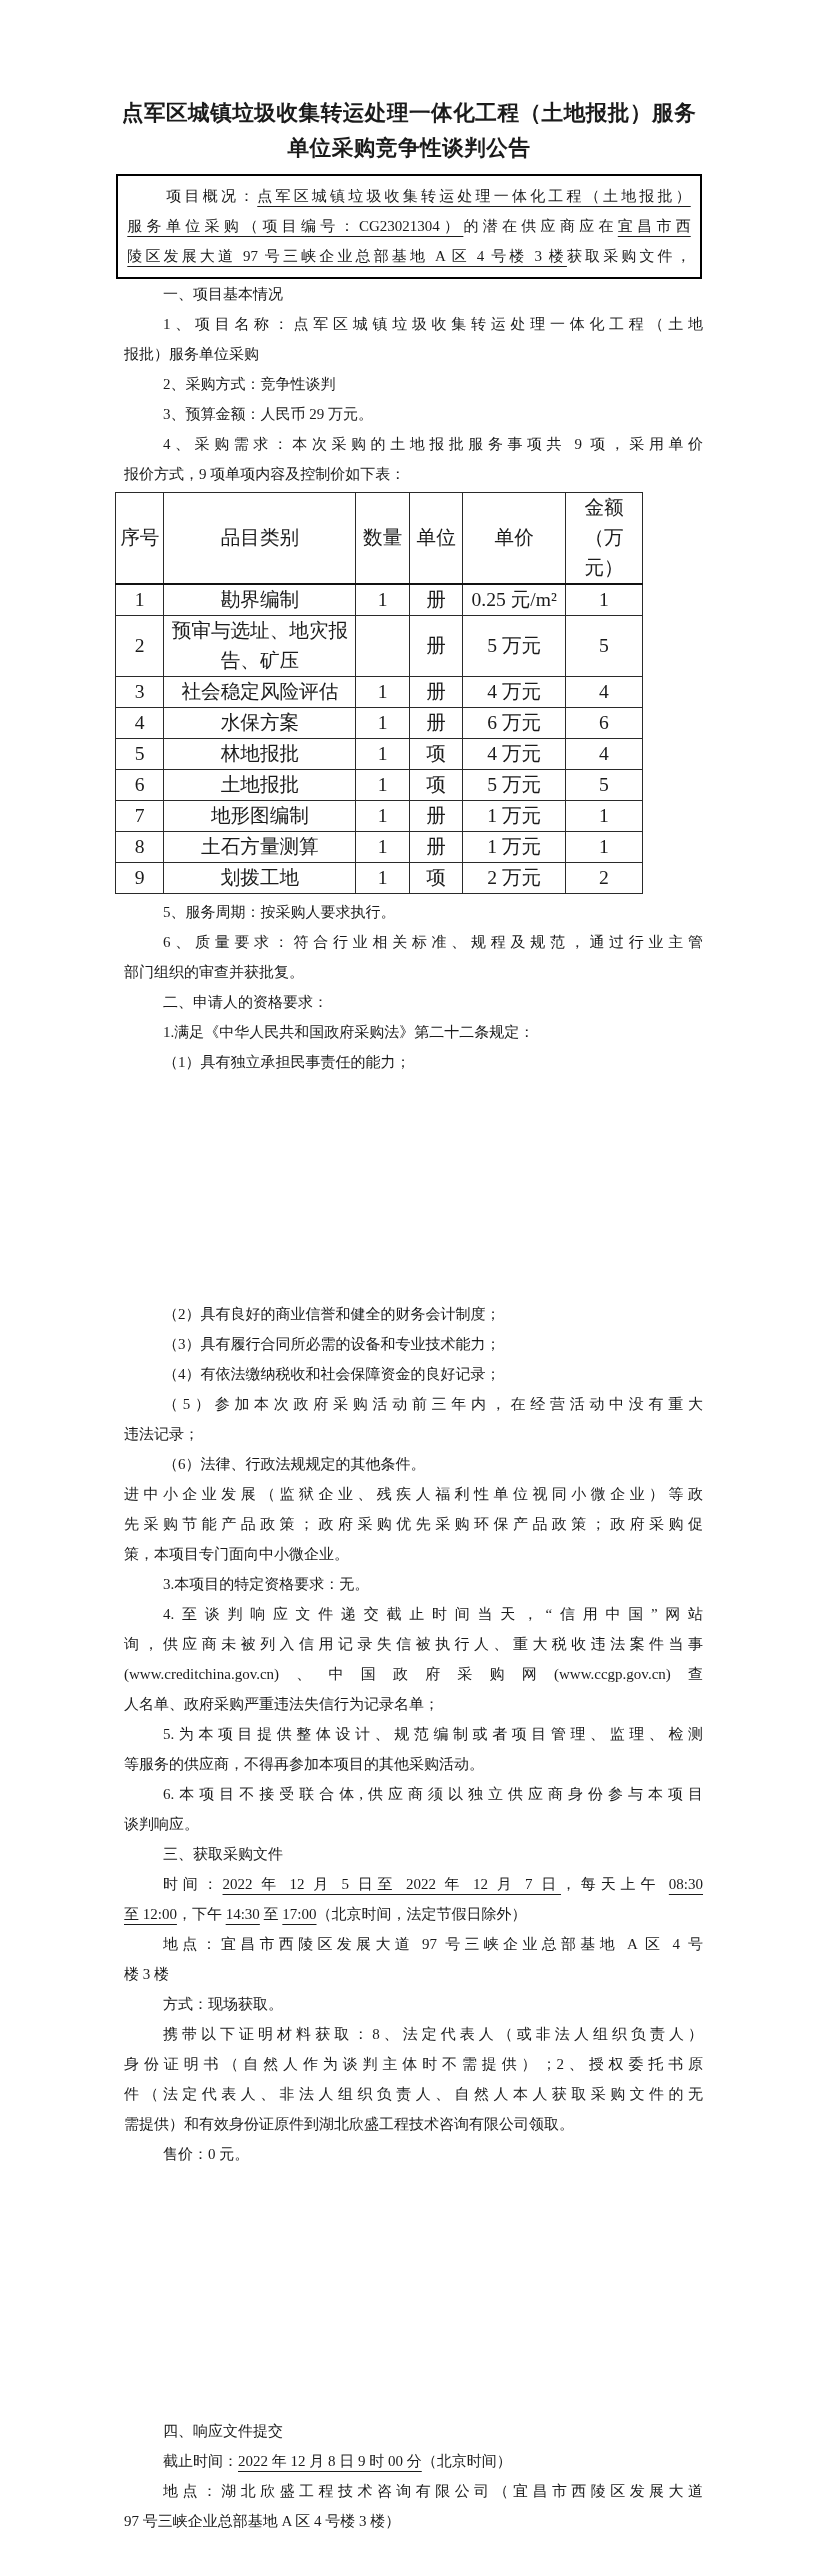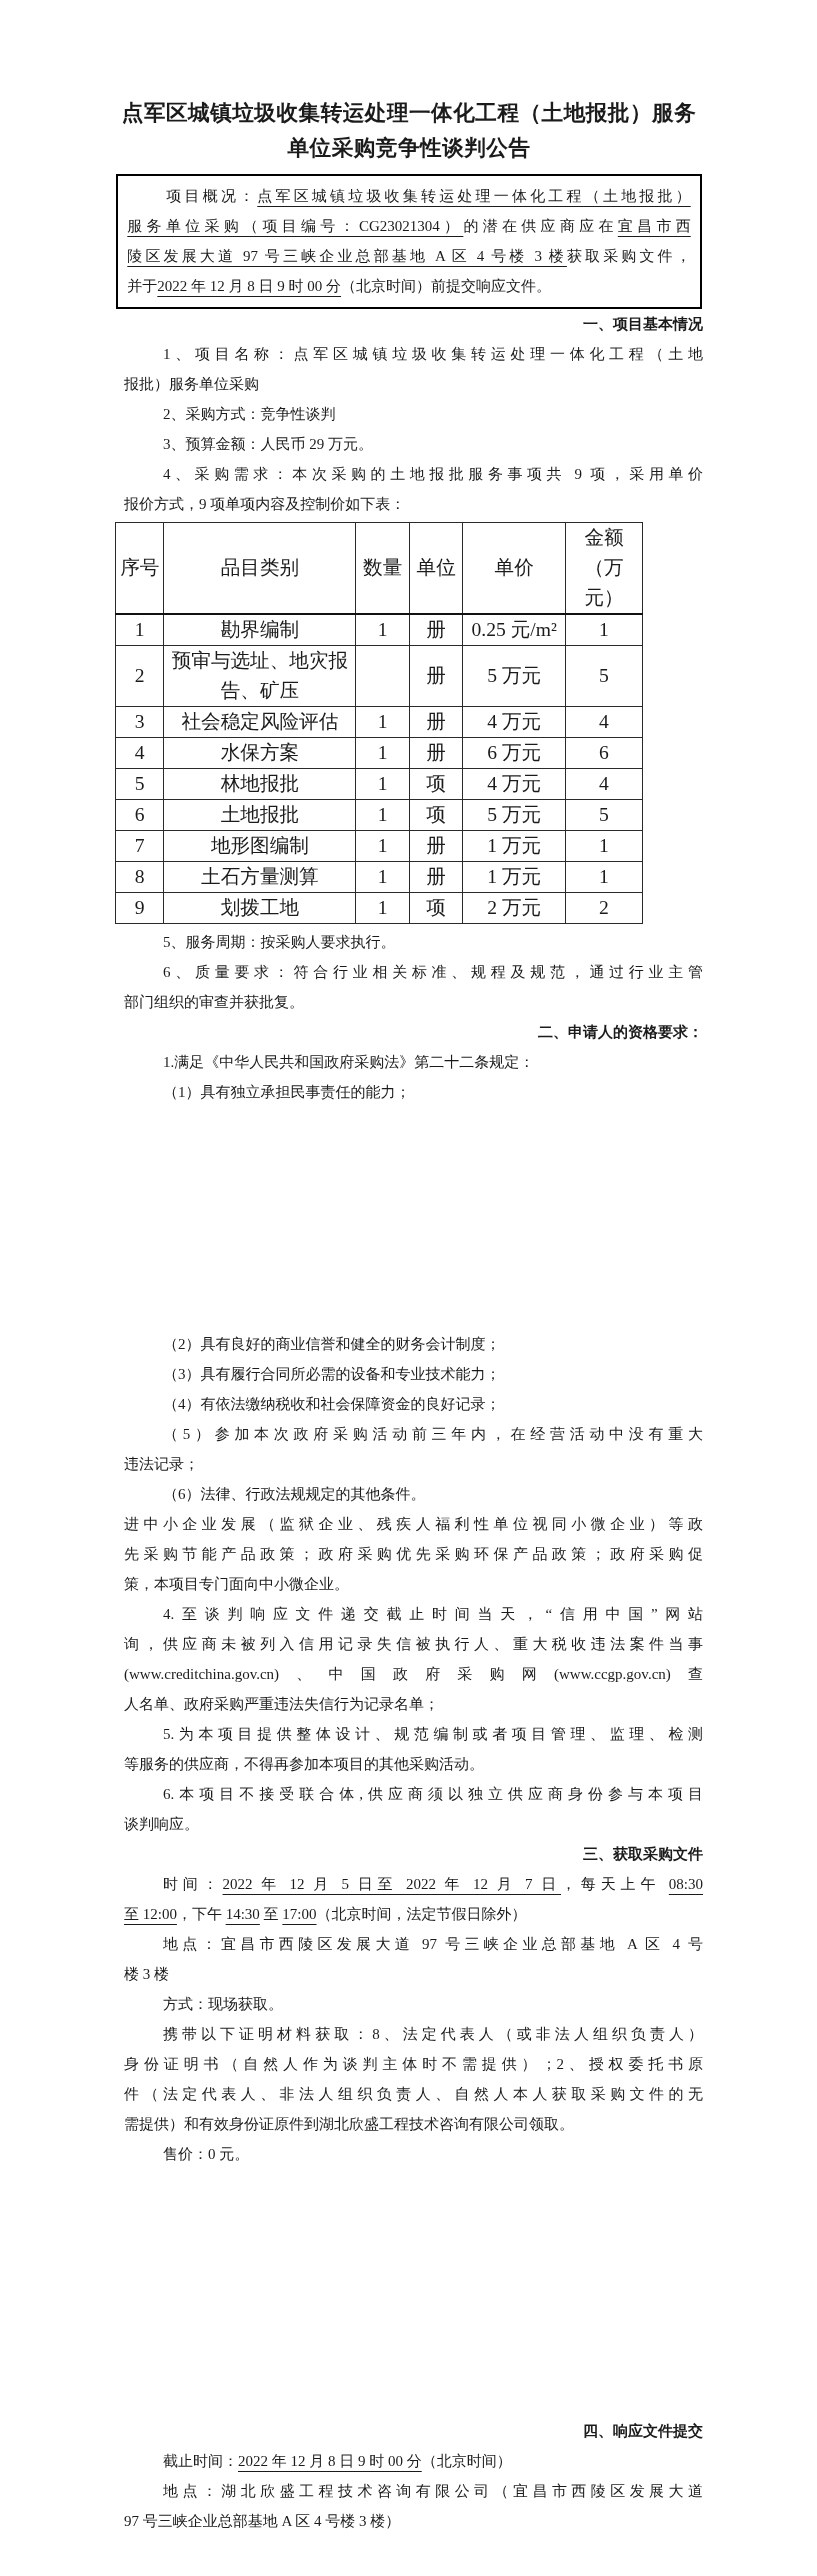--- a/index.html
+++ b/index.html
@@ -8,21 +8,21 @@
     font-family:"Liberation Serif","DejaVu Serif",serif;color:#1b1b1b;
   }
   .title{font-size:21.6px;font-weight:bold;text-align:center;line-height:35px;padding-top:88px;margin:8px;letter-spacing:0.5px;}
   .obox{
     margin:8.2px 116px 0 116px;border:2.1px solid #000;padding:5.2px 9.3px;
   }
   .ln{font-size:15px;line-height:30px;height:30px;white-space:nowrap;}
   #doc .ln{margin-left:124px;margin-right:115px;}
   .obox .ln{margin:0;}
   .ind{padding-left:39px;}
-  .b{font-weight:bold;text-align:right;}
+  .b{font-weight:normal;}
   .j{text-align:justify;text-align-last:justify;}
   .u{text-decoration:underline;text-decoration-thickness:1px;text-underline-offset:4.6px;}
   .gap{width:100%;}
   table.items{
     border-collapse:collapse;table-layout:fixed;width:528px;margin:3.1px 0 3.1px 115px;
     border:1.5px solid #111;
   }
   table.items th,table.items td{
     border:1px solid #2a2a2a;font-size:19.6px;font-weight:normal;text-align:center;
     line-height:30px;padding:0 3.1px;vertical-align:middle;overflow:hidden;
@@ -35,21 +35,20 @@
 
 <h1 class="title">
   <div>点军区城镇垃圾收集转运处理一体化工程（土地报批）服务</div>
   <div>单位采购竞争性谈判公告</div>
 </h1>
 
 <div class="obox" id="obox">
     <div class="ln ind j"><span>项目概况：</span><span class="u">点军区城镇垃圾收集转运处理一体化工程（土地报批）</span></div>
     <div class="ln j"><span class="u">服务单位采购（项目编号：CG23021304）</span><span>的潜在供应商应在</span><span class="u">宜昌市西</span></div>
     <div class="ln j"><span class="u">陵区发展大道 97 号三峡企业总部基地 A 区 4 号楼 3 楼</span><span>获取采购文件，</span></div>
-    <div class="ln "><span>并于</span><span class="u">2022 年 12 月 8 日 9 时 00 分</span><span>（北京时间）前提交响应文件。</span></div>
   </div>
 
 <div id="doc">
     <div class="ln b ind">一、项目基本情况</div>
     <div class="ln ind j">1、项目名称：点军区城镇垃圾收集转运处理一体化工程（土地</div>
     <div class="ln ">报批）服务单位采购</div>
     <div class="ln ind">2、采购方式：竞争性谈判</div>
     <div class="ln ind">3、预算金额：人民币 29 万元。</div>
     <div class="ln ind j">4、采购需求：本次采购的土地报批服务事项共 9 项，采用单价</div>
     <div class="ln ">报价方式，9 项单项内容及控制价如下表：</div>
@@ -156,20 +155,21 @@
     <div class="gap" style="height: 222px;"></div>
     <div class="ln ind">（2）具有良好的商业信誉和健全的财务会计制度；</div>
     <div class="ln ind">（3）具有履行合同所必需的设备和专业技术能力；</div>
     <div class="ln ind">（4）有依法缴纳税收和社会保障资金的良好记录；</div>
     <div class="ln ind j">（5）参加本次政府采购活动前三年内，在经营活动中没有重大</div>
     <div class="ln ">违法记录；</div>
     <div class="ln ind">（6）法律、行政法规规定的其他条件。</div>
     <div class="ln j">进中小企业发展（监狱企业、残疾人福利性单位视同小微企业）等政</div>
     <div class="ln j">先采购节能产品政策；政府采购优先采购环保产品政策；政府采购促</div>
     <div class="ln ">策，本项目专门面向中小微企业。</div>
+    <div class="ln ind">3.本项目的特定资格要求：无。</div>
     <div class="ln ind j">4.至谈判响应文件递交截止时间当天，“信用中国”网站</div>
     <div class="ln j">询，供应商未被列入信用记录失信被执行人、重大税收违法案件当事</div>
     <div class="ln j">(www.creditchina.gov.cn)、中国政府采购网(www.ccgp.gov.cn)查</div>
     <div class="ln ">人名单、政府采购严重违法失信行为记录名单；</div>
     <div class="ln ind j">5.为本项目提供整体设计、规范编制或者项目管理、监理、检测</div>
     <div class="ln ">等服务的供应商，不得再参加本项目的其他采购活动。</div>
     <div class="ln ind j">6.本项目不接受联合体,供应商须以独立供应商身份参与本项目</div>
     <div class="ln ">谈判响应。</div>
     <div class="ln b ind">三、获取采购文件</div>
     <div class="ln ind j"><span>时间：</span><span class="u">2022 年 12 月 5 日至 2022 年 12 月 7 日</span><span>，每天上午 </span><span class="u">08:30</span></div>

